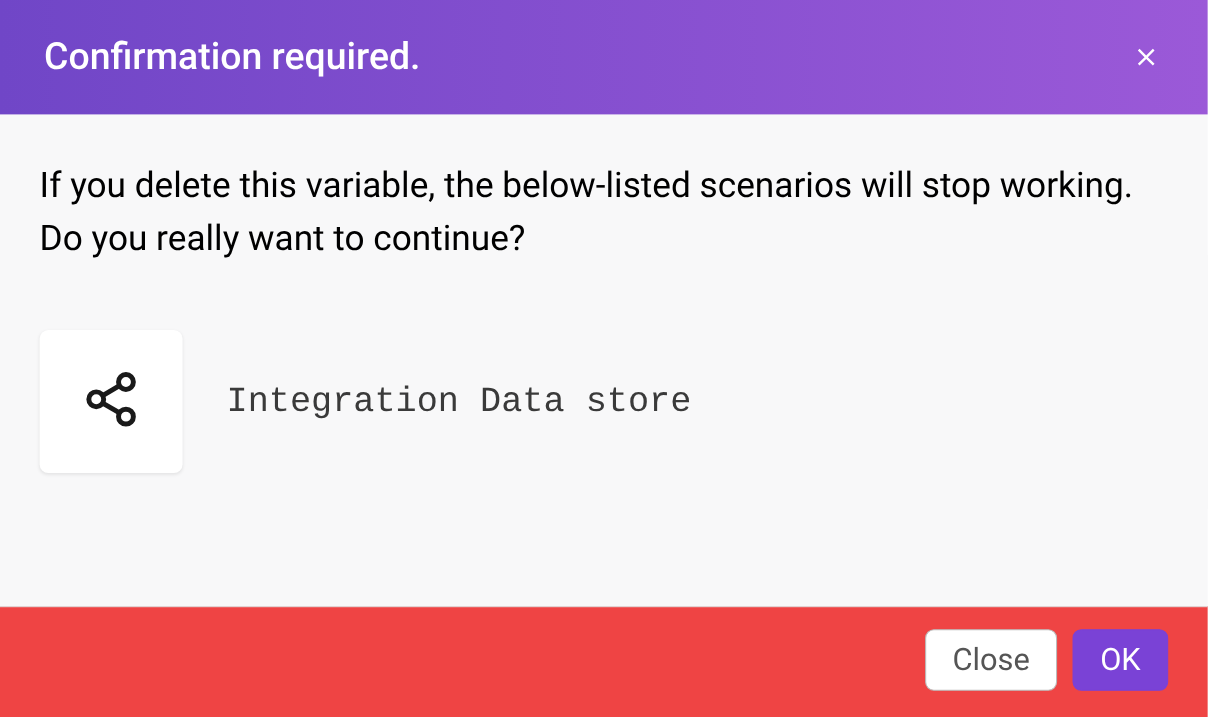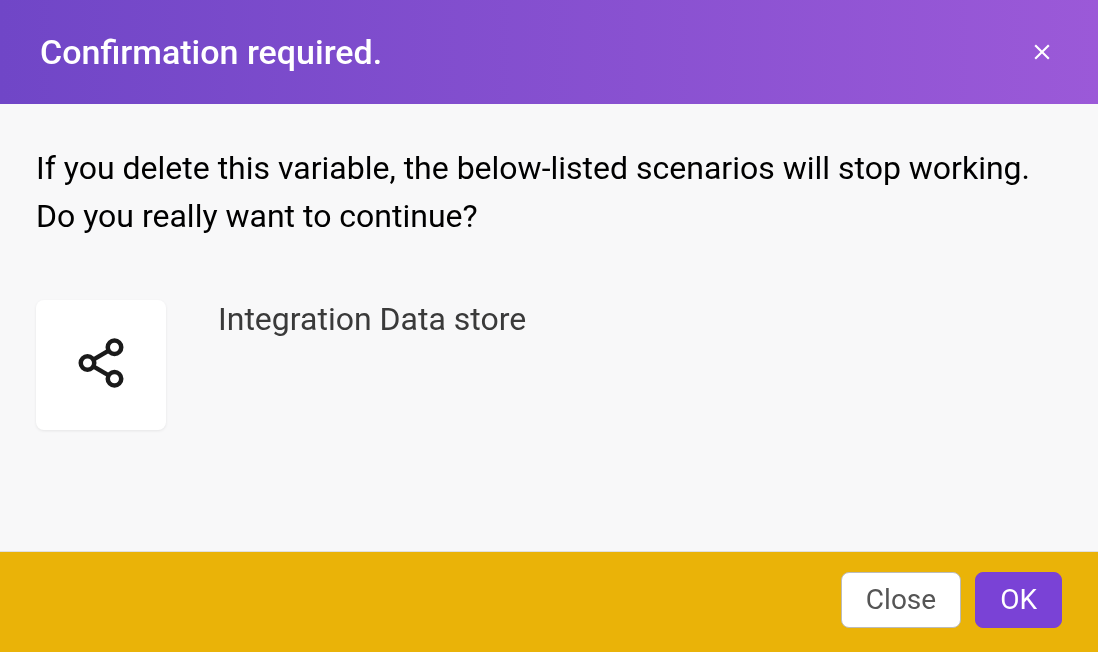--- a/index.html
+++ b/index.html
@@ -60,21 +60,23 @@
     
     .warning-text {
       font-size: 32px;
       line-height: 1.5;
       color: #000000;
       margin-bottom: 60px;
     }
     
     .scenario-row {
       display: flex;
-      gap: 52px;
+      align-items: center;
+      gap: 40px;
+      font-family: Liberation Mono, monospace;
     }
     
     .scenario-icon-box {
       width: 130px;
       height: 130px;
       background: #ffffff;
       border-radius: 8px;
       box-shadow: 0 1px 3px rgba(0,0,0,0.08);
       display: flex;
       align-items: center;
@@ -92,21 +94,21 @@
       color: #3a3a3a;
       font-weight: 400;
     }
     
     .dialog-footer {
       border-top: 1px solid #e0e0e0;
       padding: 20px 36px 24px 36px;
       display: flex;
       justify-content: flex-end;
       gap: 14px;
-      background: #eab308;
+      background: #ef4444;
     }
     
     .btn {
       font-size: 28px;
       padding: 10px 24px;
       border-radius: 8px;
       cursor: pointer;
       font-family: inherit;
       line-height: 1.2;
     }

